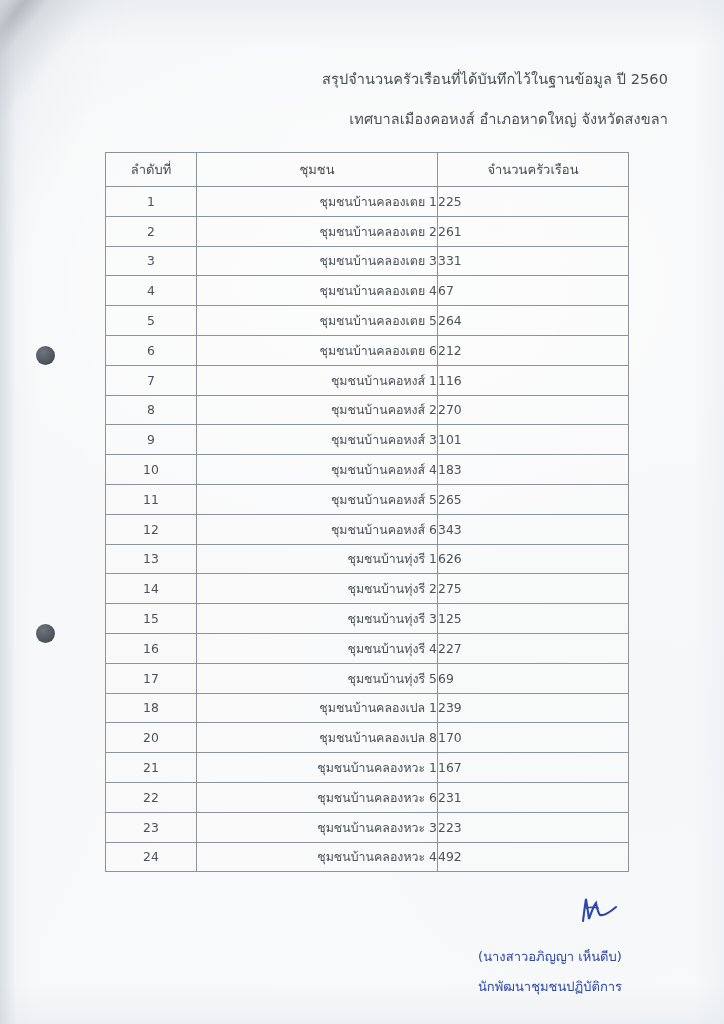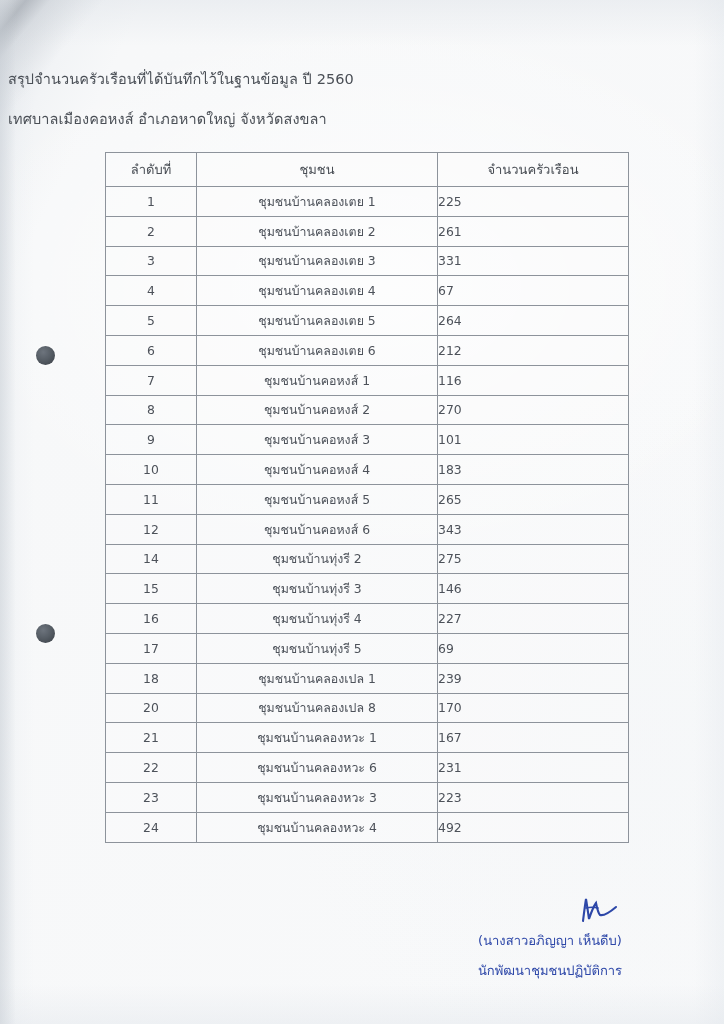--- a/index.html
+++ b/index.html
@@ -69,23 +69,23 @@
     width: 19px;
     height: 19px;
     border-radius: 50%;
     background: radial-gradient(circle at 38% 32%, #6d747d 0%, #575e66 45%, #454b52 78%, #3c4147 100%);
     box-shadow: 0 0 3px 1px rgba(255,255,255,0.55);
   }
 
   
   .doc-title {
     position: absolute;
-    left: 8px;
+    left: 0;
     width: 668px;
-    text-align: left;
+    text-align: right;
     color: #4a4f56;
     font-size: 14.5px;
     letter-spacing: 0.1px;
     white-space: nowrap;
   }
   .title-line-1 { top: 67px; }
   .title-line-2 { top: 107px; }
 
   
   .table-wrap {
@@ -113,21 +113,21 @@
     padding: 0;
     font-weight: normal;
   }
   table.data-table thead th {
     height: 33px;
     font-size: 13px;
     text-align: center;
     color: #474c53;
   }
   td.cell-no    { text-align: center; }
-  td.cell-name  { text-align: center; padding-left: 8px; }
+  td.cell-name  { text-align: right; padding-left: 8px; }
   td.cell-count { text-align: left; }
 
   
   .sign-block {
     position: absolute;
     right: 24px;
     top: 896px;
     width: 300px;
     text-align: center;
     color: #2d47a8;
@@ -136,21 +136,21 @@
     height: 30px;
     position: relative;
   }
   .sign-mark svg {
     position: absolute;
     right: 78px;
     top: 0;
   }
   .sign-name {
     font-size: 13px;
-    margin-top: 4px;
+    margin-top: 20px;
     white-space: nowrap;
   }
   .sign-role {
     font-size: 13px;
     margin-top: 9px;
     white-space: nowrap;
   }
 </style>
 </head>
 <body>
@@ -237,28 +237,33 @@
             <td class="cell-no">11</td>
             <td class="cell-name">ชุมชนบ้านคอหงส์ 5</td>
             <td class="cell-count">265</td>
           </tr>
           <tr>
             <td class="cell-no">12</td>
             <td class="cell-name">ชุมชนบ้านคอหงส์ 6</td>
             <td class="cell-count">343</td>
           </tr>
           <tr>
+            <td class="cell-no">13</td>
+            <td class="cell-name">ชุมชนบ้านทุ่งรี 1</td>
+            <td class="cell-count">626</td>
+          </tr>
+          <tr>
             <td class="cell-no">14</td>
             <td class="cell-name">ชุมชนบ้านทุ่งรี 2</td>
             <td class="cell-count">275</td>
           </tr>
           <tr>
             <td class="cell-no">15</td>
             <td class="cell-name">ชุมชนบ้านทุ่งรี 3</td>
-            <td class="cell-count">146</td>
+            <td class="cell-count">125</td>
           </tr>
           <tr>
             <td class="cell-no">16</td>
             <td class="cell-name">ชุมชนบ้านทุ่งรี 4</td>
             <td class="cell-count">227</td>
           </tr>
           <tr>
             <td class="cell-no">17</td>
             <td class="cell-name">ชุมชนบ้านทุ่งรี 5</td>
             <td class="cell-count">69</td>

